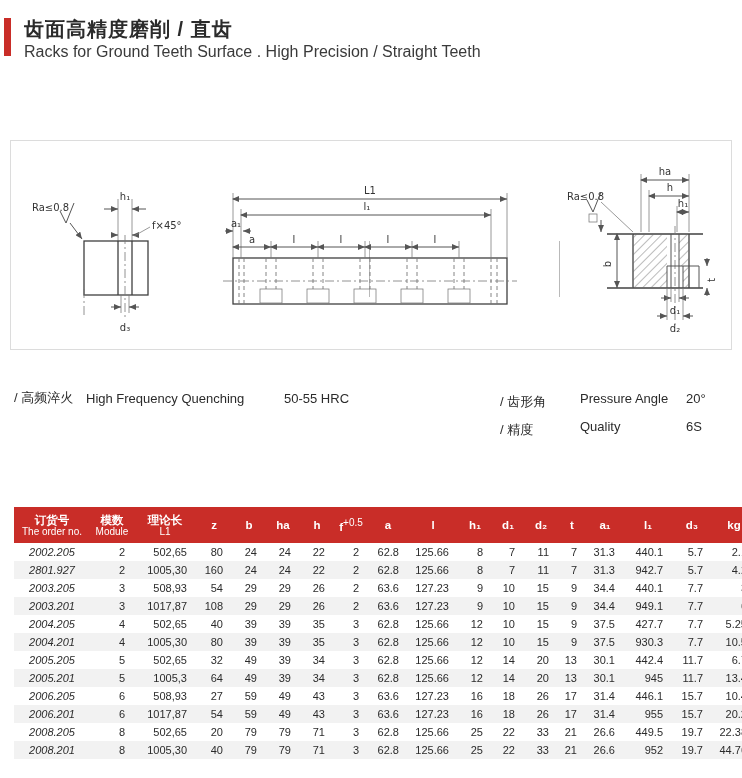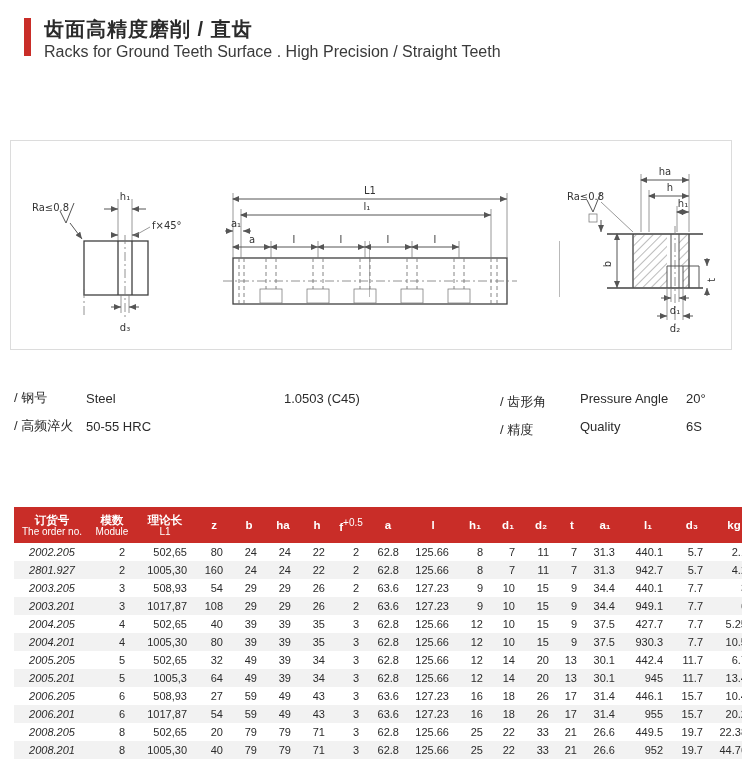--- a/index.html
+++ b/index.html
@@ -1,19 +1,19 @@
 <!DOCTYPE html>
 <html><head>
 <meta charset="utf-8">
 <style>
   html,body{margin:0;padding:0;background:#fff;}
   body{width:742px;height:778px;position:relative;font-family:"Liberation Sans","DejaVu Sans",sans-serif;color:#2b2b2b;overflow:hidden;}
 
   
-  .page-header{position:absolute;top:18px;left:24px;display:flex;align-items:flex-start;}
+  .page-header{position:absolute;top:18px;left:4px;display:flex;align-items:flex-start;}
   .accent-bar{width:7px;height:38px;margin-right:13px;}
   .title-cn{font-size:20px;font-weight:bold;color:#2b2b2b;line-height:22px;letter-spacing:1px;}
   .title-en{font-size:16px;color:#3a3a3a;margin-top:3px;}
 
   
   .drawing-box{position:absolute;top:140px;left:10px;width:720px;height:208px;border:1px solid #dcdcdc;background:#fff;}
   .drawing-box svg{position:absolute;}
   svg text{font-family:"DejaVu Sans",sans-serif;font-size:10px;fill:#333;}
   .dline{stroke:#555;stroke-width:1;fill:none;}
   .thin{stroke:#777;stroke-width:0.75;fill:none;}
@@ -226,26 +226,22 @@
     <line class="thin" x1="120" y1="142" x2="120" y2="174"></line>
     <line class="dline" x1="94" y1="170" x2="104" y2="170" marker-end="url(#ae)"></line>
     <line class="dline" x1="130" y1="170" x2="120" y2="170" marker-end="url(#ae)"></line>
     <text x="112" y="186" text-anchor="middle">d₂</text>
   </svg>
 </div>
 
 <div class="specs">
   <div class="specs-col left">
     <div class="spec-row">
-      <span class="spec-label-cn">/ 钢号</span>
-      <span class="spec-label-en">Steel</span>
-      <span class="spec-value">1.0503 (C45)</span>
-    </div>
-    <div class="spec-row">
       <span class="spec-label-cn">/ 高频淬火</span>
+      <span class="spec-label-en">High Frequency Quenching</span>
       <span class="spec-value">50-55 HRC</span>
     </div>
   </div>
   <div class="specs-col right">
     <div class="spec-row">
       <span class="spec-label-cn">/ 齿形角</span>
       <span class="spec-label-en">Pressure Angle</span>
       <span class="spec-value">20°</span>
     </div>
     <div class="spec-row">

